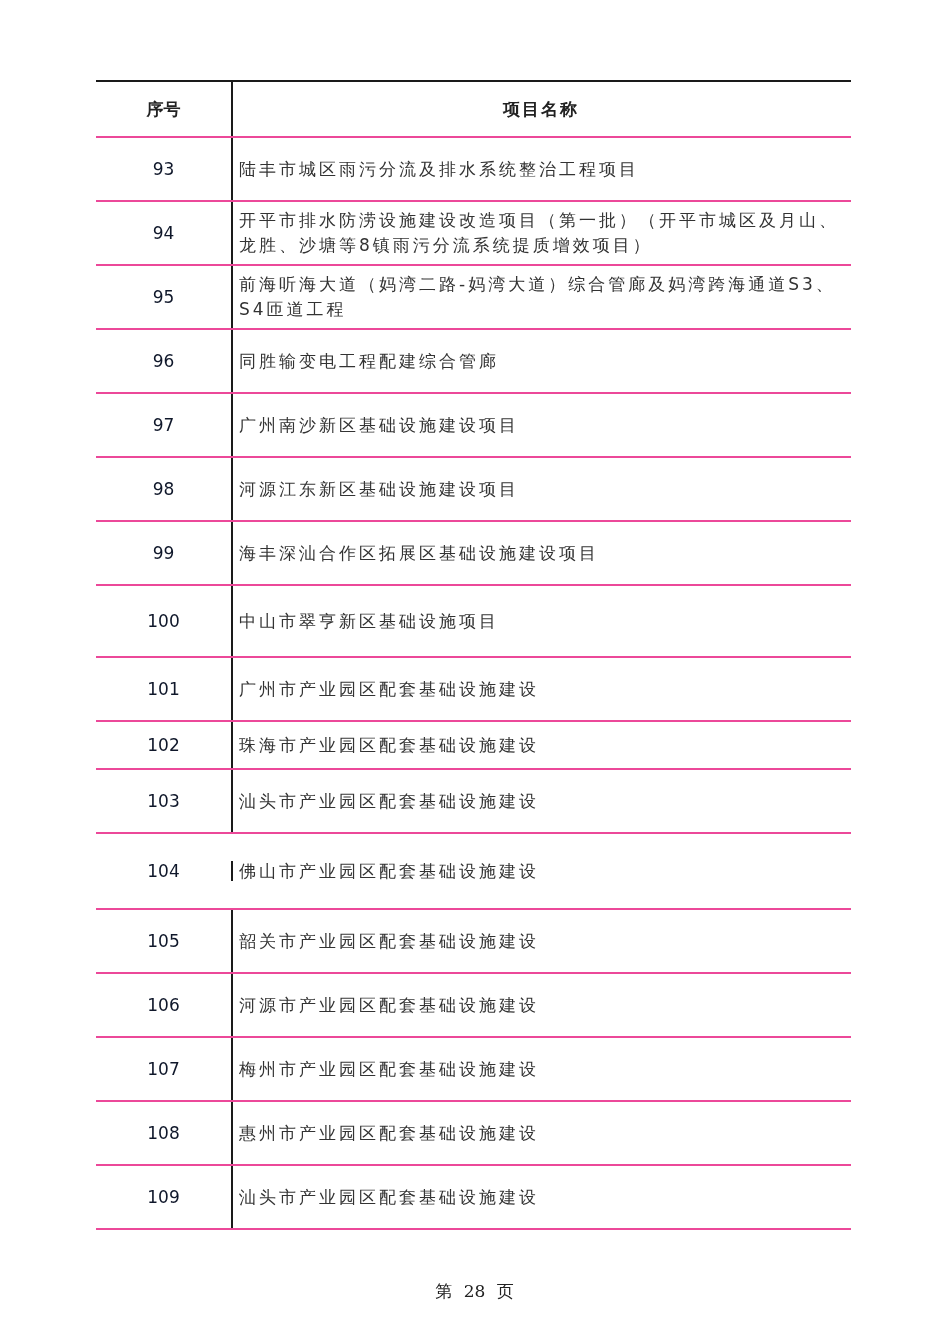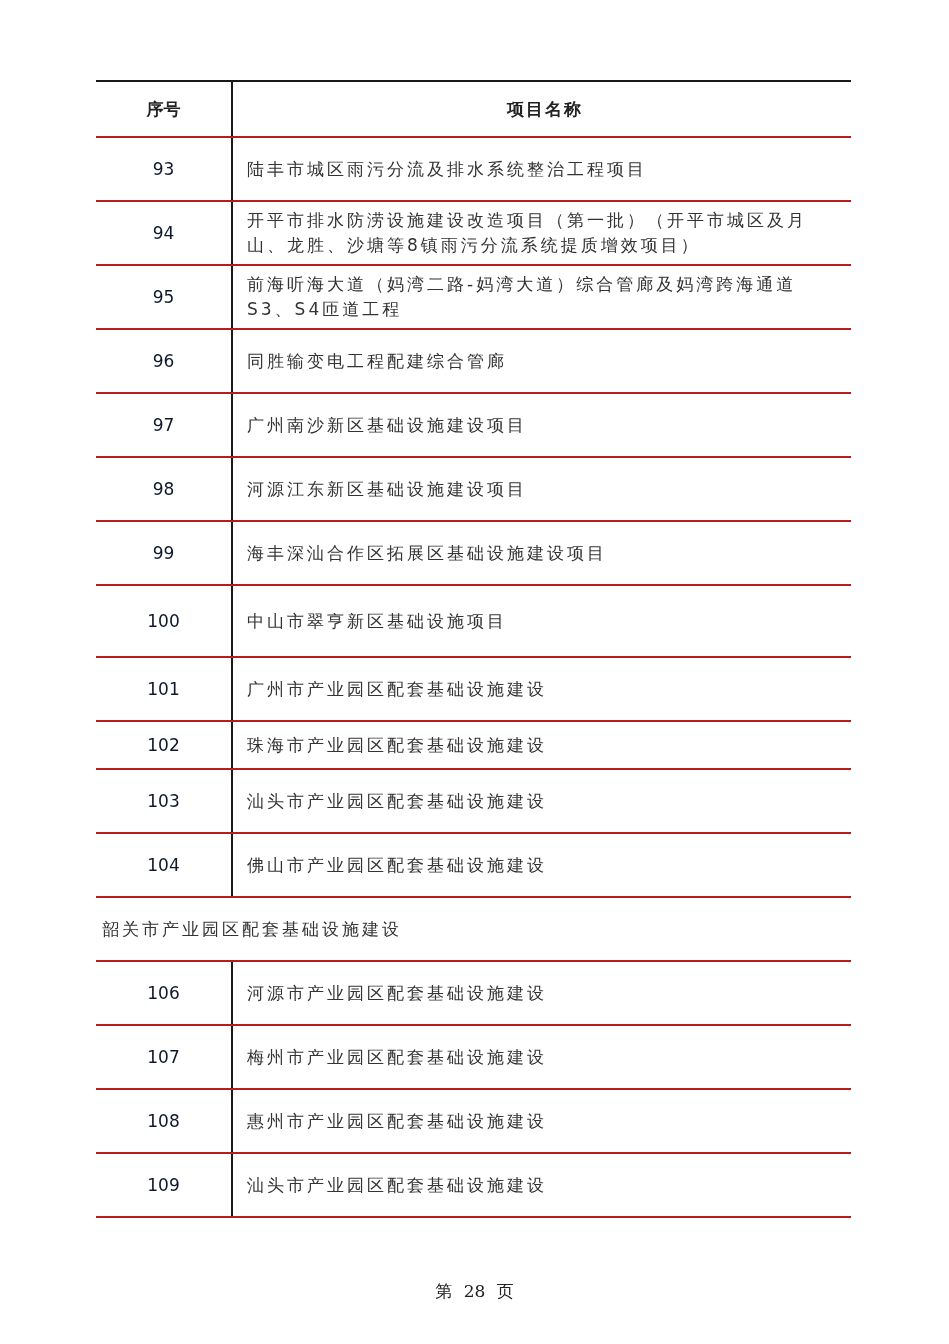--- a/index.html
+++ b/index.html
@@ -1,19 +1,19 @@
 <!DOCTYPE html>
 <html><head>
 <meta charset="utf-8">
 <style>
   html, body { margin: 0; padding: 0; background: #ffffff; }
   body { width: 949px; height: 1344px; position: relative; overflow: hidden;
          font-family: "DejaVu Sans", "Liberation Sans", sans-serif; color: #222; }
   .tbl { position: absolute; left: 96px; top: 80px; width: 755px; }
-  .row { display: flex; border-bottom: 2px solid #b91c1c; box-sizing: border-box; gap: 8px; }
+  .row { display: flex; border-bottom: 2px solid #ec4899; box-sizing: border-box; }
   .row.header { border-top: 2px solid #1a1a1a; height: 58px; }
   .cell-no { width: 137px; border-right: 2px solid #1a1a1a; display: flex; align-items: center;
              justify-content: center; font-size: 17px; color: #0f172a; box-sizing: border-box; }
   .cell-name { flex: 1; display: flex; align-items: center; padding: 0 8px 0 6px;
                font-size: 17px; letter-spacing: 3px; line-height: 25px; color: #333; }
   .header .cell-no, .header .cell-name { font-weight: bold; font-size: 17px; color: #222; }
   .header .cell-name { justify-content: center; letter-spacing: 2px; }
   .footer { position: absolute; left: 0; width: 949px; top: 1280px; text-align: center;
             font-family: "DejaVu Serif", "Liberation Serif", serif; font-size: 17px; color: #222;
             word-spacing: 6px; }
@@ -64,25 +64,26 @@
         <div class="cell-name">广州市产业园区配套基础设施建设</div>
       </div>
       <div class="row" style="height: 48px;">
         <div class="cell-no">102</div>
         <div class="cell-name">珠海市产业园区配套基础设施建设</div>
       </div>
       <div class="row" style="height: 64px;">
         <div class="cell-no">103</div>
         <div class="cell-name">汕头市产业园区配套基础设施建设</div>
       </div>
-      <div class="row" style="height: 64px;">
+      <div class="row" style="height: 76px; align-items: center;">
         <div class="cell-no">104</div>
         <div class="cell-name">佛山市产业园区配套基础设施建设</div>
       </div>
       <div class="row" style="height: 64px;">
+        <div class="cell-no">105</div>
         <div class="cell-name">韶关市产业园区配套基础设施建设</div>
       </div>
       <div class="row" style="height: 64px; text-align: right;">
         <div class="cell-no">106</div>
         <div class="cell-name">河源市产业园区配套基础设施建设</div>
       </div>
       <div class="row" style="height: 64px;">
         <div class="cell-no">107</div>
         <div class="cell-name">梅州市产业园区配套基础设施建设</div>
       </div>

